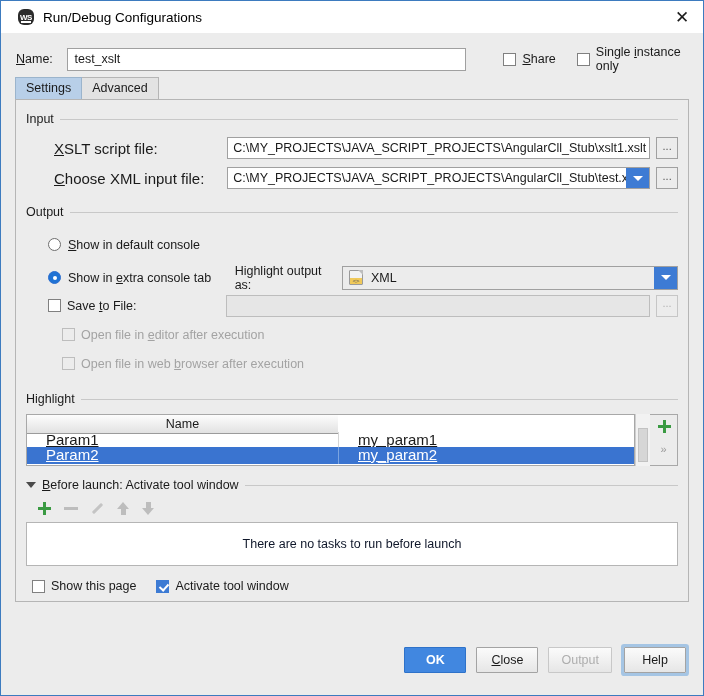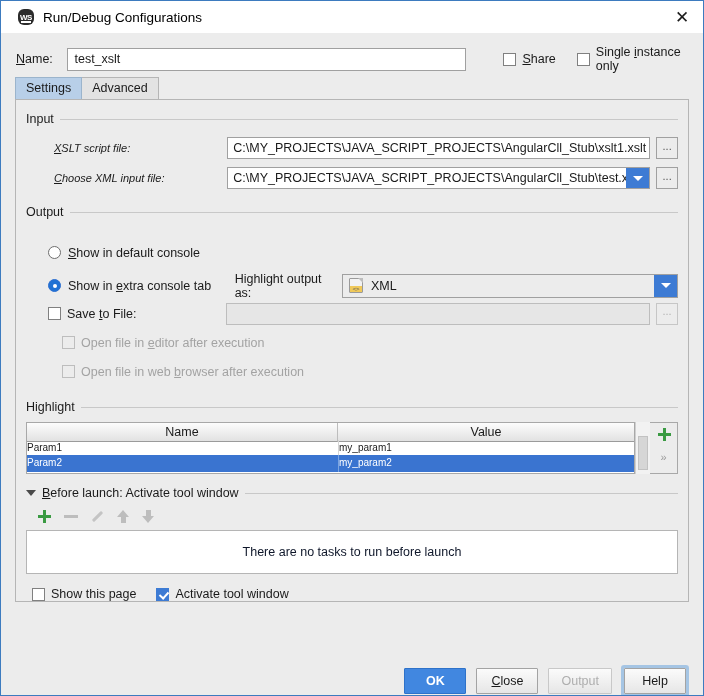--- a/index.html
+++ b/index.html
@@ -150,21 +150,21 @@
     display: flex; align-items: center;
     font-size: 12.5px;
     gap: 6px;
     color: #1a1a1a;
   }
   .group-title .rule {
     flex: 1; height: 1px; background: #c8c8c8;
   }
   .rows { padding-left: 28px; padding-top: 7px; }
   .row { display: flex; align-items: center; height: 30px; }
-  .lbl { font-size: 11px; font-style: italic; }
+  .lbl { font-size: 15px; }
   .field {
     height: 22px;
     background: #ffffff;
     border: 1px solid #a0a0a0;
     display: flex; align-items: center;
     padding: 0 5px;
     font-size: 12.5px;
     overflow: hidden;
     white-space: nowrap;
   }
@@ -264,25 +264,26 @@
     border-right: 1px solid #bdbdbd;
     border-bottom: 1px solid #9b9b9b;
     text-align: center;
     font-size: 12.5px;
     line-height: 18px;
   }
   .th:last-child { border-right: none; }
   .trow { display: flex; height: 17px; }
   .trow.sel { background: #3a74d0; color: #ffffff; }
   .td {
-    padding-left: 0;
-    font-size: 10px;
+    padding-left: 19px;
+    font-size: 15px;
     line-height: 16px;
     overflow: hidden;
     white-space: nowrap;
+    text-decoration: underline;
   }
   .td.value { border-left: 1px solid #d5d5d5; }
   .trow.sel .td.value { border-left-color: #7ba4e0; }
   .vscroll {
     width: 15px;
     background: #f2f2f2;
     border-left: 1px solid #cfcfcf;
     position: relative;
   }
   .vthumb {
@@ -373,21 +374,21 @@
   .bottom-cbs {
     display: flex; align-items: flex-start; gap: 20px;
     padding: 13px 0 0 6px;
   }
   
   .footer {
     position: absolute;
     left: 1px; right: 1px; bottom: 1px;
     height: 47px;
     background: #ececec;
-    display: flex; align-items: flex-end; justify-content: flex-end;
+    display: flex; align-items: flex-start; justify-content: flex-end;
     padding-right: 14px;
     gap: 10px;
   }
   .btn {
     min-width: 62px; height: 26px;
     border: 1px solid #a3a3a3;
     background: linear-gradient(#fbfbfb, #e6e6e6);
     font-size: 12.5px;
     display: flex; align-items: center; justify-content: center;
     cursor: pointer;
@@ -471,21 +472,21 @@
         </div>
       </div>
 
       <div class="group" style="margin-top:12px">
         <div class="group-title">
           <span>Output</span>
           <span class="rule"></span>
         </div>
         <div class="rows" style="padding-left:22px">
 
-          <div class="radio-row" style="margin-top:13px">
+          <div class="radio-row" style="margin-top:5px">
             <span class="rb"></span>
             <span><u class="mn">S</u>how in default console</span>
           </div>
 
           <div class="radio-row" style="margin-top:6px">
             <span class="rb sel"></span>
             <span style="width:173px">Show in <u class="mn">e</u>xtra console tab</span>
             <span style="margin-left:6px">Highlight output as:</span>
             <span class="combo" style="margin-left:8px;width:336px;flex:none">
               <span class="val">
@@ -525,21 +526,20 @@
 
       <div class="group" style="margin-top:14px">
         <div class="group-title">
           <span>Highlight</span>
           <span class="rule"></span>
         </div>
         <div class="table-wrap">
           <div class="table">
             <div class="thead">
               <div class="th" style="width:311px">Name</div>
-              <div class="th" style="flex:1">Value</div>
             </div>
             <div class="trow" style="height:15px;margin-top:-2px">
               <div class="td" style="width:311px">Param1</div>
               <div class="td value" style="flex:1">my_param1</div>
             </div>
             <div class="trow sel">
               <div class="td" style="width:311px">Param2</div>
               <div class="td value" style="flex:1">my_param2</div>
             </div>
           </div>

